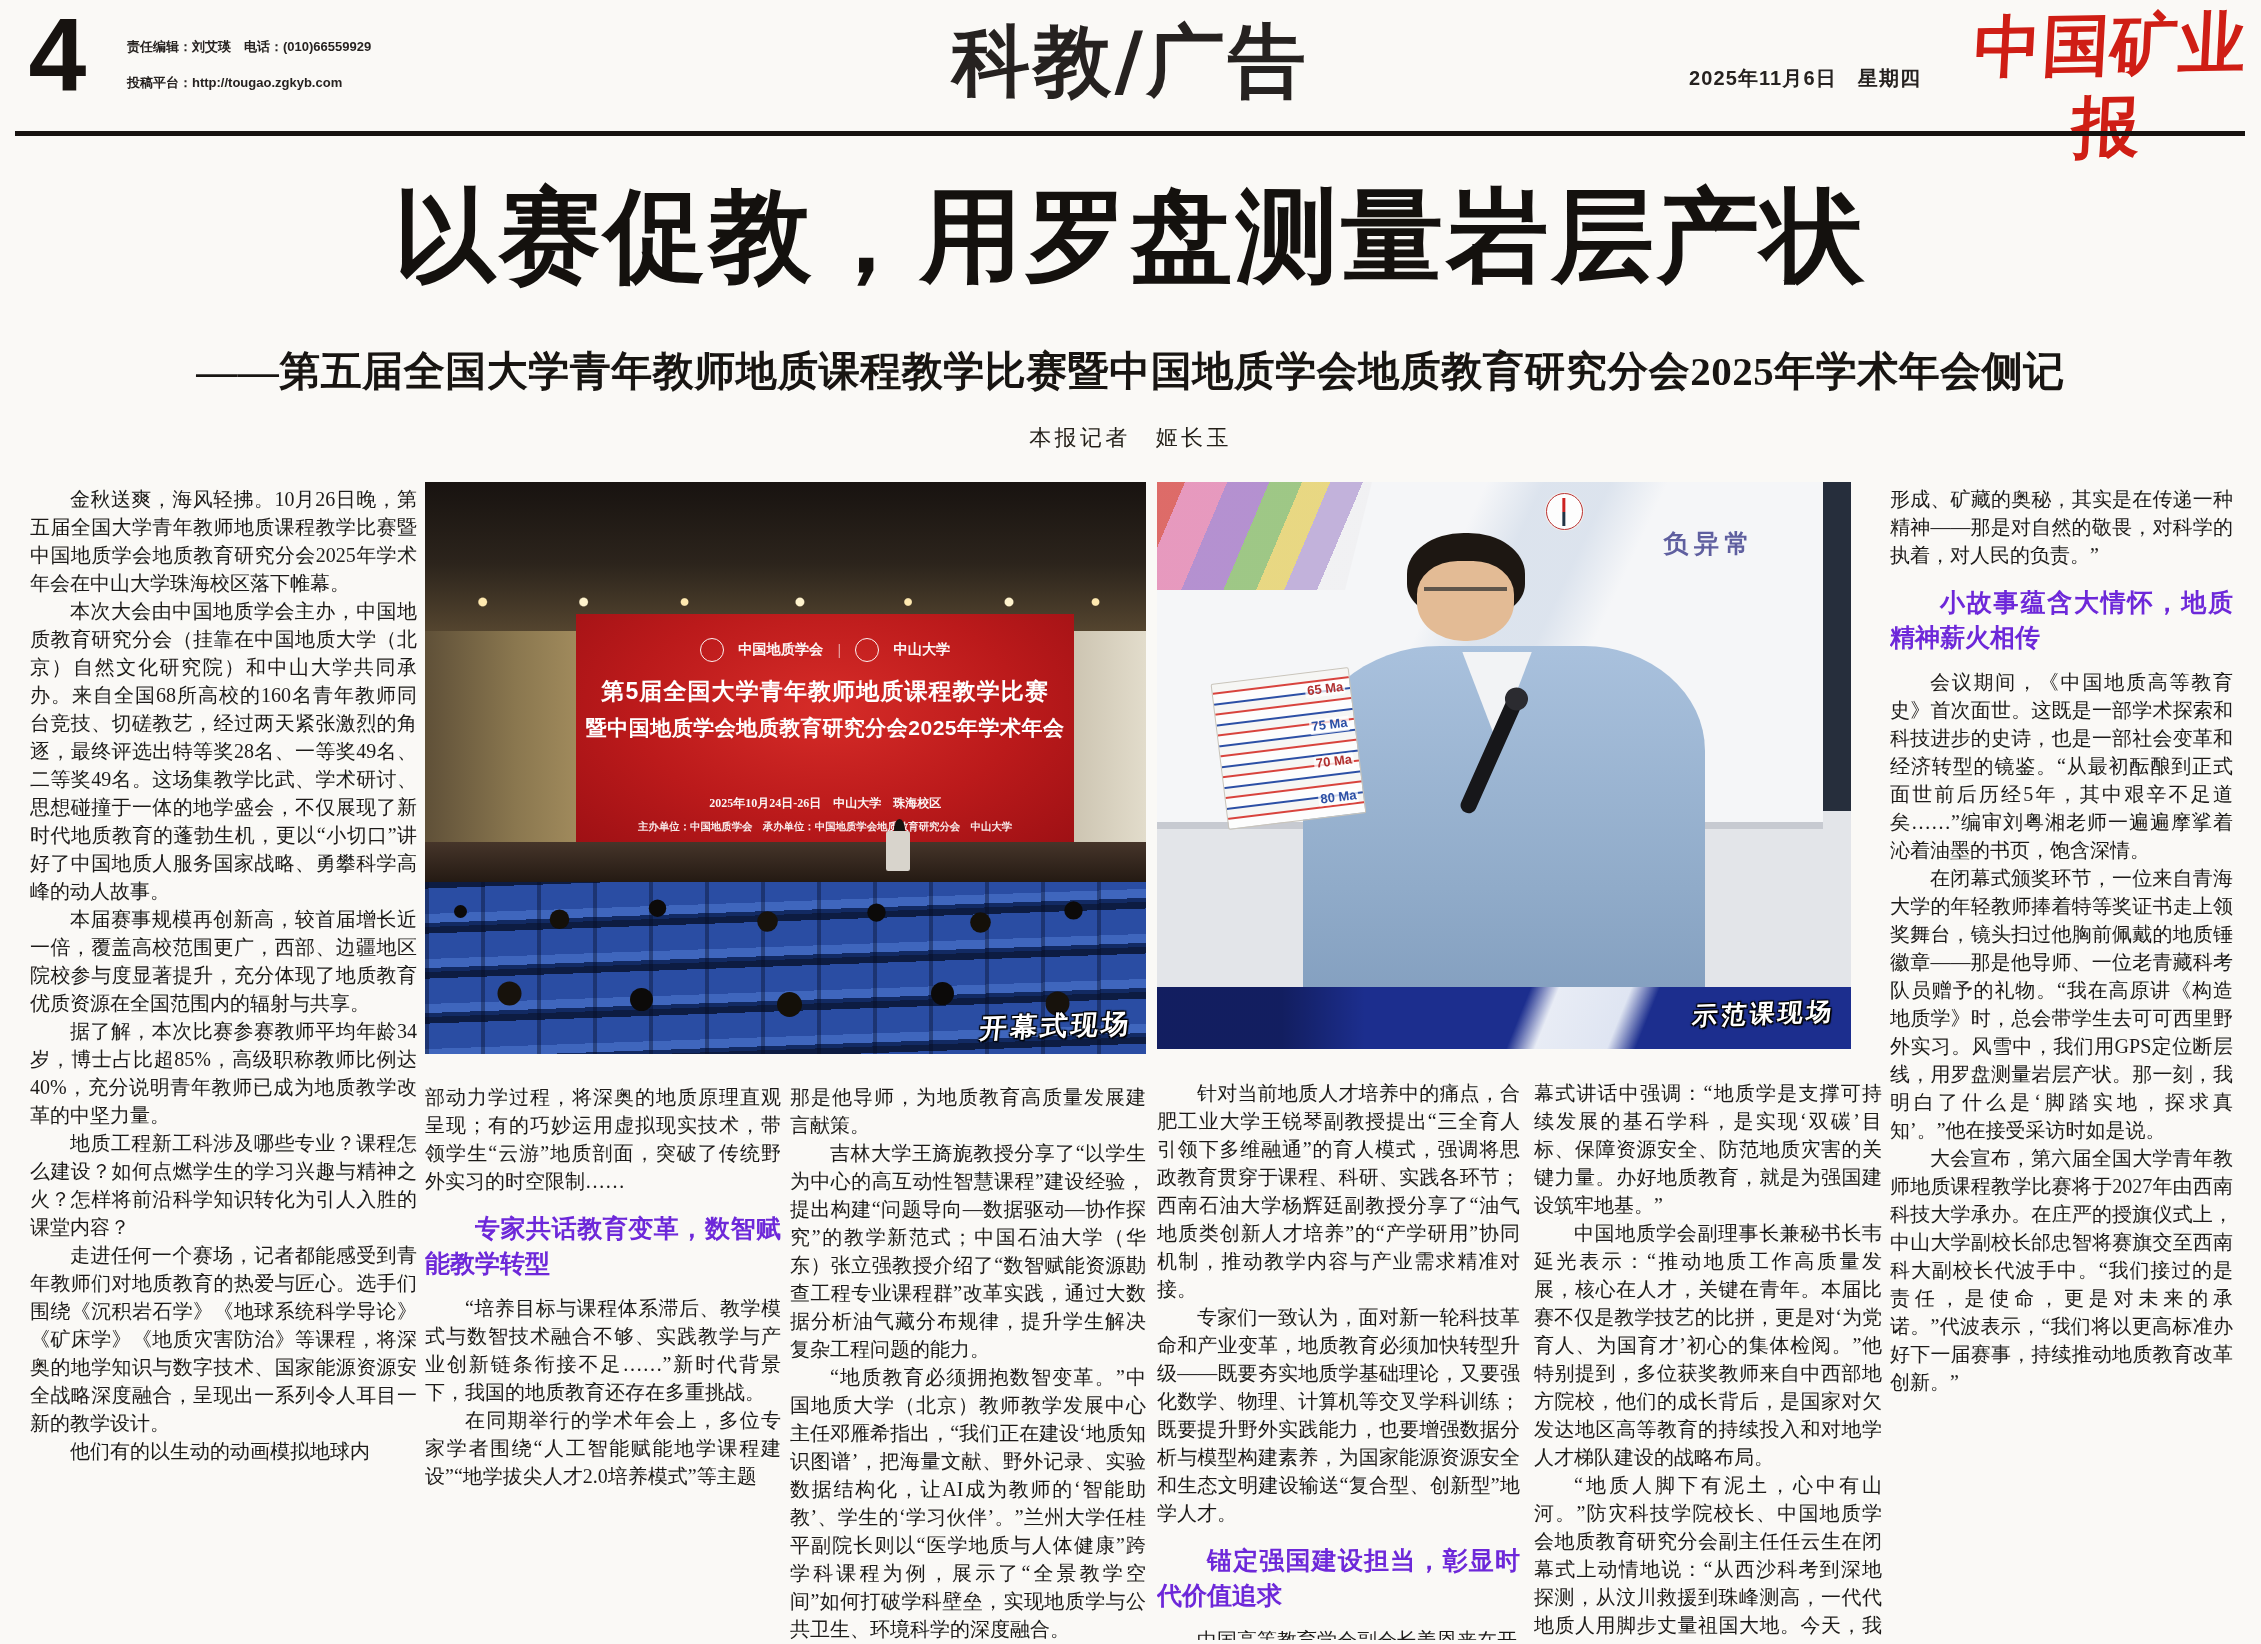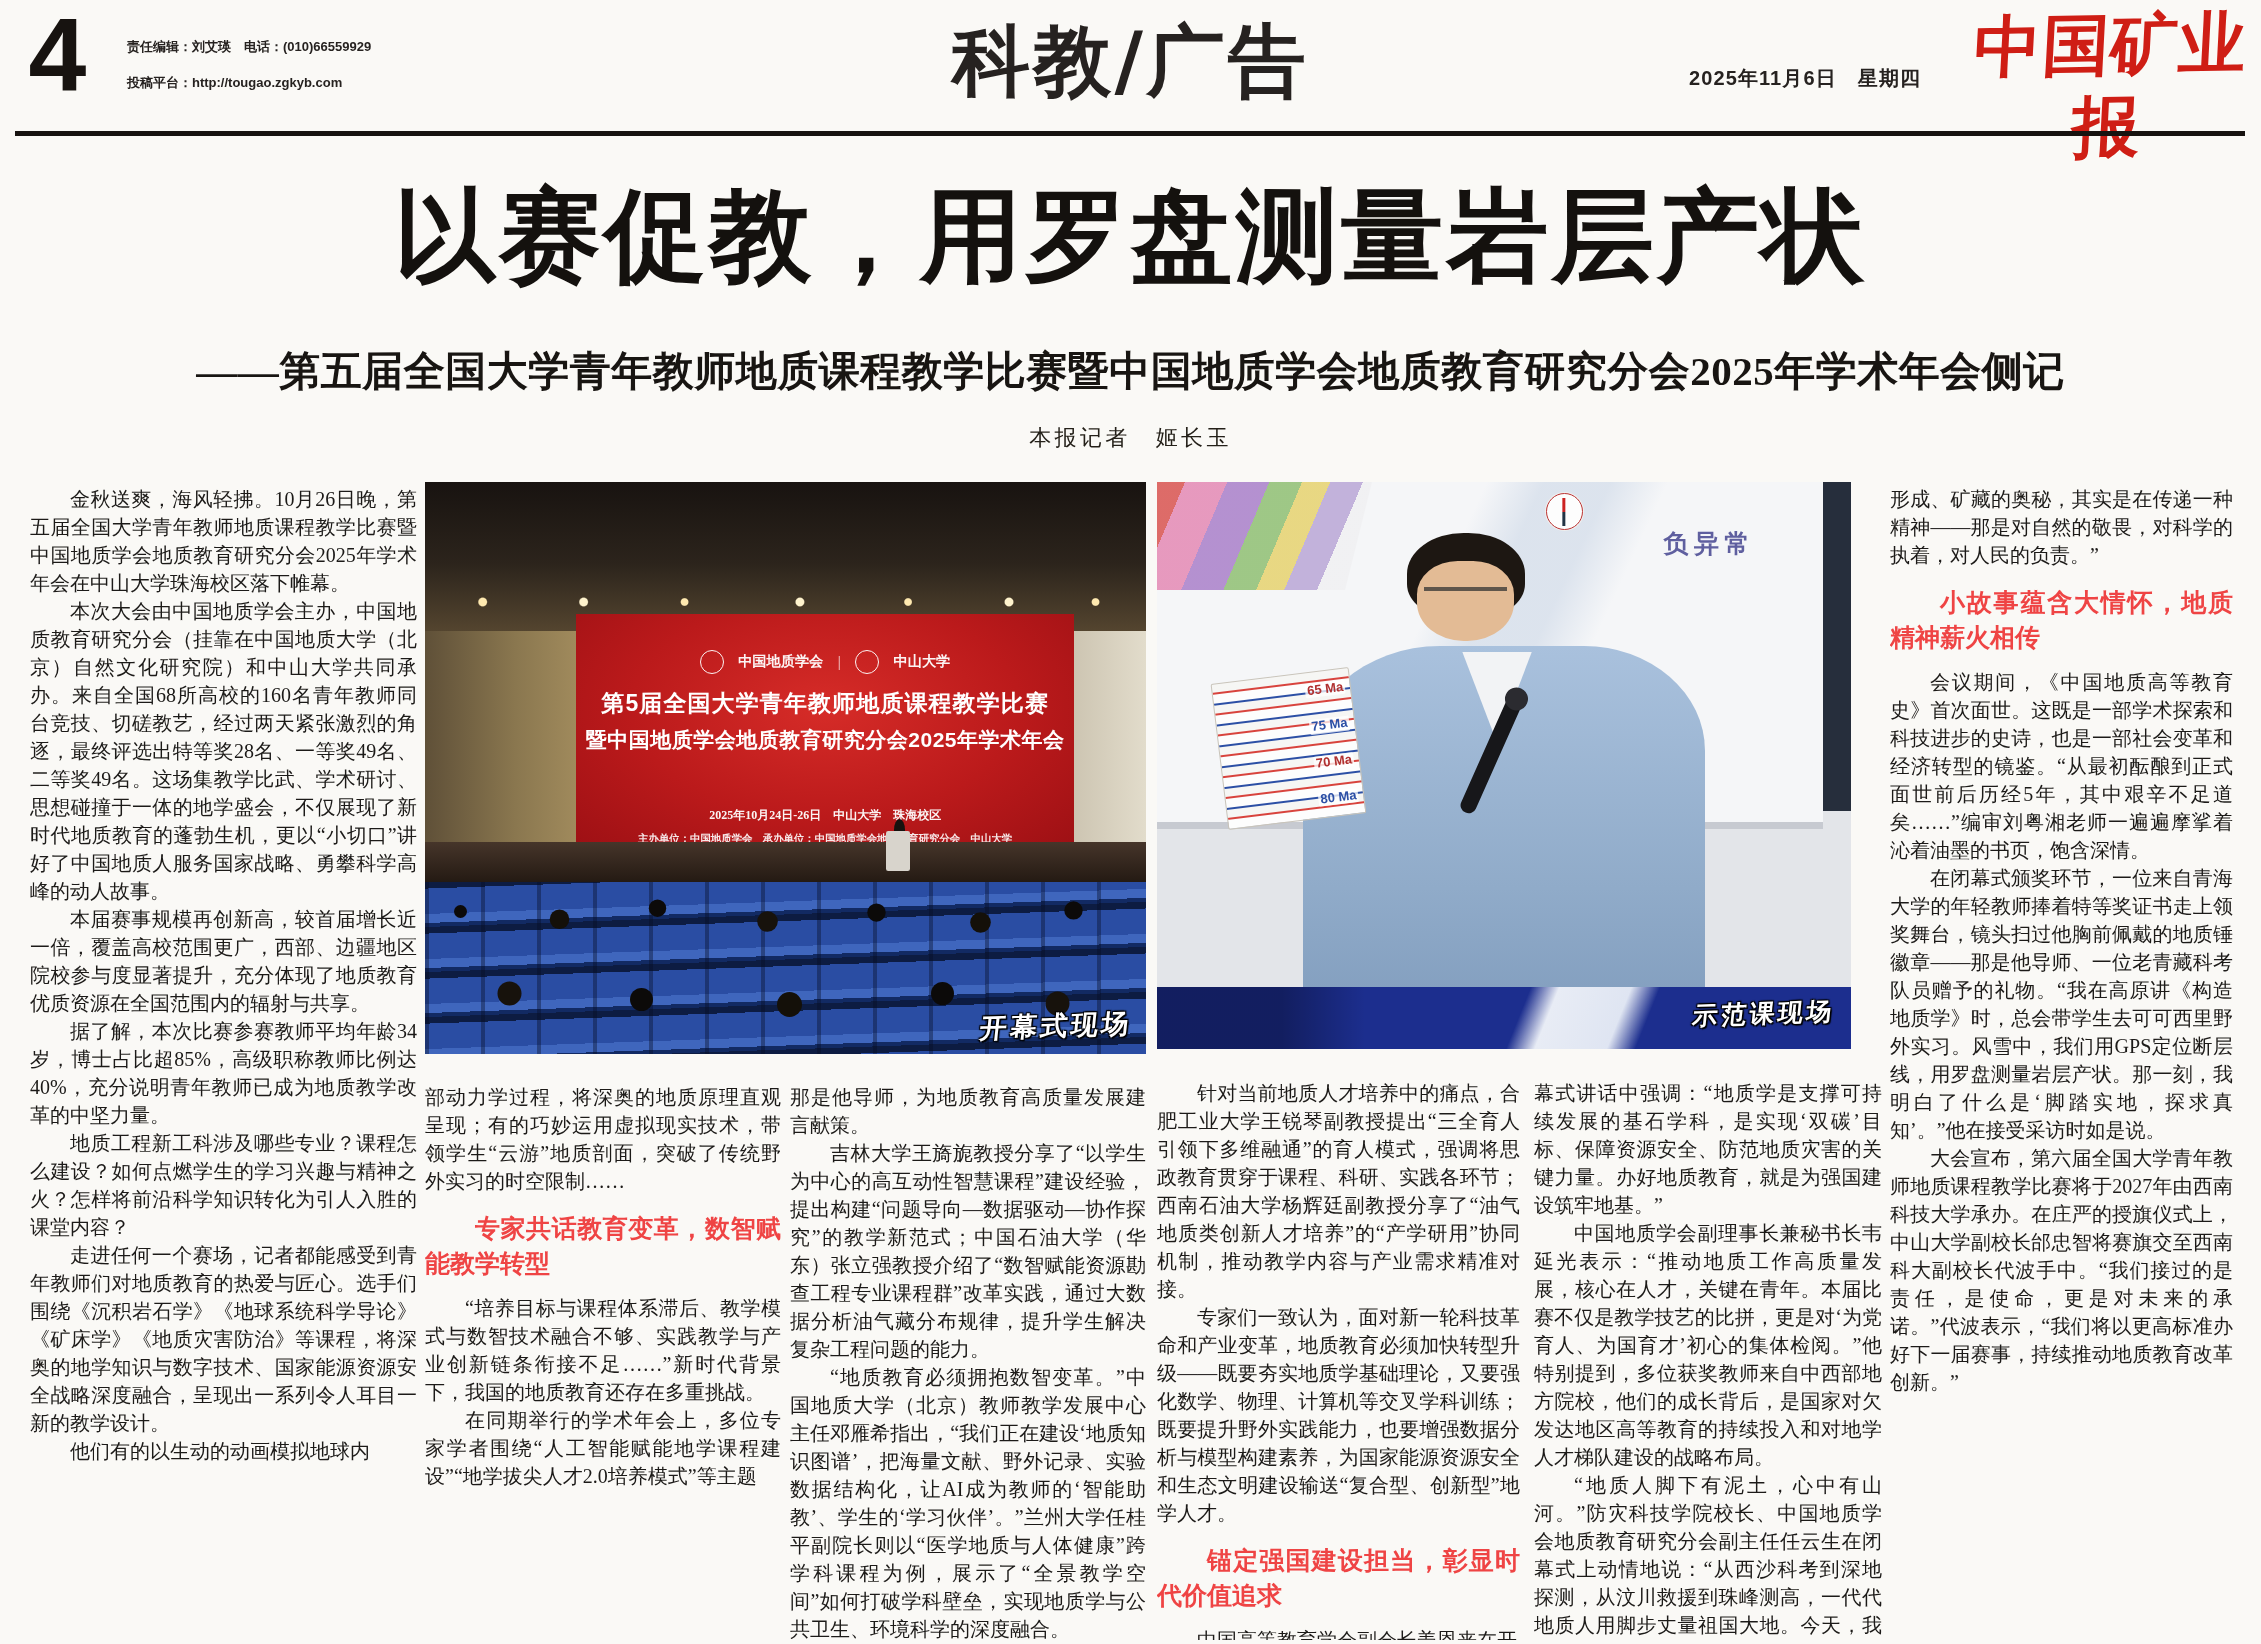--- a/index.html
+++ b/index.html
@@ -25,21 +25,21 @@
             font-size:102px;letter-spacing:3.3px;color:#14110e;}
   .subheadline{position:absolute;left:0;top:344px;width:100%;text-align:center;
             font-weight:700;font-size:41px;letter-spacing:0.5px;color:#181512;}
   .byline{position:absolute;left:0;top:423px;width:100%;text-align:center;
             font-size:22px;letter-spacing:3.3px;color:#242019;}
   
   .col{position:absolute;text-align:justify;overflow:hidden;font-size:20px;line-height:28px;}
   .col p{margin:0;}
   .para{text-indent:2em;}
   .col-heading{font-family:"Liberation Sans","DejaVu Sans",sans-serif;font-weight:700;
-            font-size:25px;line-height:35px;margin:16.4px 0 13px !important;text-indent:2em;color:#ef4444;}
+            font-size:25px;line-height:35px;margin:16.4px 0 13px !important;text-indent:2em;color:#6d28d9;}
   #col1{left:30px;top:485px;width:387px;height:1152px;}
   #col2{left:425px;top:1083px;width:356px;height:556px;}
   #col3{left:790px;top:1083px;width:356px;height:556px;}
   #col4{left:1157px;top:1079px;width:363px;height:561px;}
   #col5{left:1534px;top:1079px;width:348px;height:561px;}
   #col6{left:1890px;top:485px;width:343px;height:1152px;}
   
   .photo{position:absolute;overflow:hidden;}
   #photo1{left:425px;top:482px;width:721px;height:572px;background:#3a332b;}
   .p1-ceiling{position:absolute;left:0;top:0;width:100%;height:26%;
@@ -52,21 +52,21 @@
       radial-gradient(circle at 67% 50%,#ffe9b0 0 3.3px,transparent 4.4px),
       radial-gradient(circle at 81% 50%,#fff3cd 0 3.8px,transparent 5px),
       radial-gradient(circle at 93% 50%,#ffe9b0 0 3.3px,transparent 4.4px);}
   .p1-wall-left{position:absolute;left:0;top:26%;width:21%;height:37%;
       background:linear-gradient(90deg,#5f5038 0%,#8a774f 60%,#a08a5c 100%);}
   .p1-wall-right{position:absolute;right:0;top:26%;width:10%;height:37%;
       background:linear-gradient(90deg,#cdc5b2 0%,#e2dccb 100%);}
   .p1-screen{position:absolute;left:21%;top:23%;width:69%;height:41%;
       background:radial-gradient(ellipse at 50% 40%,#d62c28 0%,#bb1a1b 55%,#9d1014 100%);
       color:#fff;text-align:center;display:flex;flex-direction:column;align-items:center;
-      justify-content:flex-start;padding-top:36px;box-sizing:border-box;}
+      justify-content:flex-start;padding-top:24px;box-sizing:border-box;}
   .p1-logo-row{display:flex;align-items:center;gap:14.2px;font-size:14.2px;font-weight:700;
       font-family:"Liberation Sans","DejaVu Sans",sans-serif;margin-bottom:14.2px;opacity:.95;}
   .p1-logo-row .ring{width:22px;height:22px;border:1.6px solid #fff;border-radius:50%;display:inline-block;}
   .p1-logo-row .sep{opacity:.6;font-weight:400;}
   .screen-l1{font-family:"Liberation Sans","DejaVu Sans",sans-serif;font-weight:700;font-size:23px;letter-spacing:1.1px;}
   .screen-l2{font-family:"Liberation Sans","DejaVu Sans",sans-serif;font-weight:700;font-size:21px;letter-spacing:0.5px;margin-top:7.7px;}
   .screen-l3{font-size:12px;margin-top:53px;font-weight:600;opacity:.95;}
   .screen-l4{font-size:10.4px;margin-top:7.7px;font-weight:600;opacity:.9;}
   .p1-stage{position:absolute;left:0;top:63%;width:100%;height:7%;
       background:linear-gradient(180deg,#46352a 0%,#241a13 100%);}

